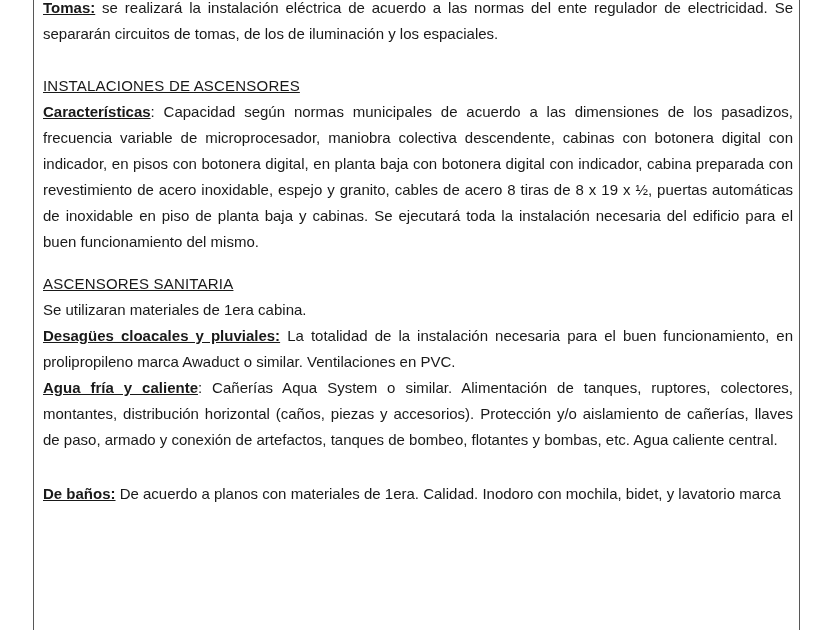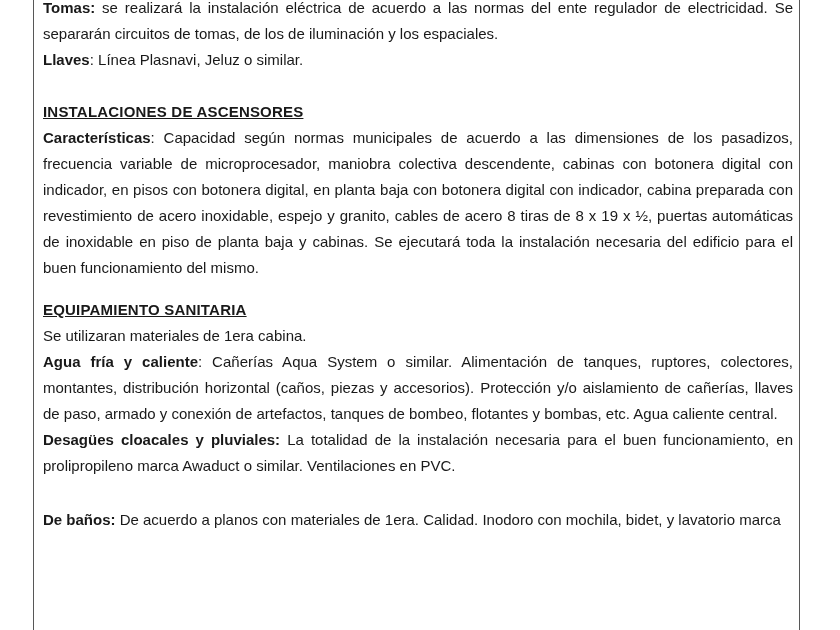--- a/index.html
+++ b/index.html
@@ -28,60 +28,60 @@
     color: #191919;
   }
   .content p {
     margin: 0;
     font-size: 15px;
     line-height: 26px;
     text-align: justify;
   }
   .lbl {
     font-weight: 700;
+    text-decoration: underline;
   }
   .hd {
-    font-weight: 700;
+    font-weight: 400;
     text-decoration: underline;
     letter-spacing: 0.2px;
   }
   .gap-26 { height: 26px; }
   .gap-16 { height: 16px; }
   .gap-28 { height: 28px; }
 </style>
 </head>
 <body>
 
 <div class="page">
   <div class="rule rule-left"></div>
   <div class="rule rule-right"></div>
 
   <div class="content">
 
     <p><span class="lbl">Tomas:</span><span> se realizará la instalación eléctrica de acuerdo a las normas del ente regulador de electricidad. Se separarán circuitos de tomas, de los de iluminación y los espaciales.</span></p>
 
-    <p><span class="lbl">Llaves</span><span>: Línea Plasnavi, Jeluz o similar.</span></p>
 
 
     <div class="gap-26"></div>
 
     <p><span class="hd">INSTALACIONES DE ASCENSORES</span></p>
 
 
     <p><span class="lbl">Características</span><span>: Capacidad según normas municipales de acuerdo a las dimensiones de los pasadizos, frecuencia variable de microprocesador, maniobra colectiva descendente,  cabinas con botonera digital con indicador, en pisos con botonera digital, en planta baja con botonera digital con indicador, cabina preparada con revestimiento de acero inoxidable, espejo y granito, cables de acero 8 tiras de 8 x  19 x ½, puertas automáticas de inoxidable en piso de planta baja y cabinas. Se ejecutará toda la instalación necesaria del edificio para el buen funcionamiento del mismo.</span></p>
 
     <div class="gap-16"></div>
 
-    <p><span class="hd">EQUIPAMIENTO SANITARIA</span></p>
+    <p><span class="hd">ASCENSORES SANITARIA</span></p>
 
     <p><span>Se utilizaran materiales de 1era cabina.</span></p>
 
+    <p><span class="lbl">Desagües cloacales y pluviales:</span><span> La totalidad de la instalación necesaria para el buen funcionamiento, en prolipropileno marca Awaduct o similar. Ventilaciones en PVC.</span></p>
+
     <p><span class="lbl">Agua fría y caliente</span><span>: Cañerías Aqua System o similar. Alimentación de tanques, ruptores, colectores, montantes, distribución horizontal (caños, piezas y accesorios). Protección y/o aislamiento de cañerías, llaves de paso, armado y conexión de artefactos, tanques de bombeo, flotantes y bombas, etc. Agua caliente central.</span></p>
-
-    <p><span class="lbl">Desagües cloacales y pluviales:</span><span> La totalidad de la instalación necesaria para el buen funcionamiento, en prolipropileno marca Awaduct o similar. Ventilaciones en PVC.</span></p>
 
     <div class="gap-28"></div>
 
 
     <p><span class="lbl">De baños:</span><span> De acuerdo a planos con materiales de 1era. Calidad. Inodoro con mochila, bidet, y lavatorio marca</span></p>
 
   </div>
 </div>
 
 </body></html>

